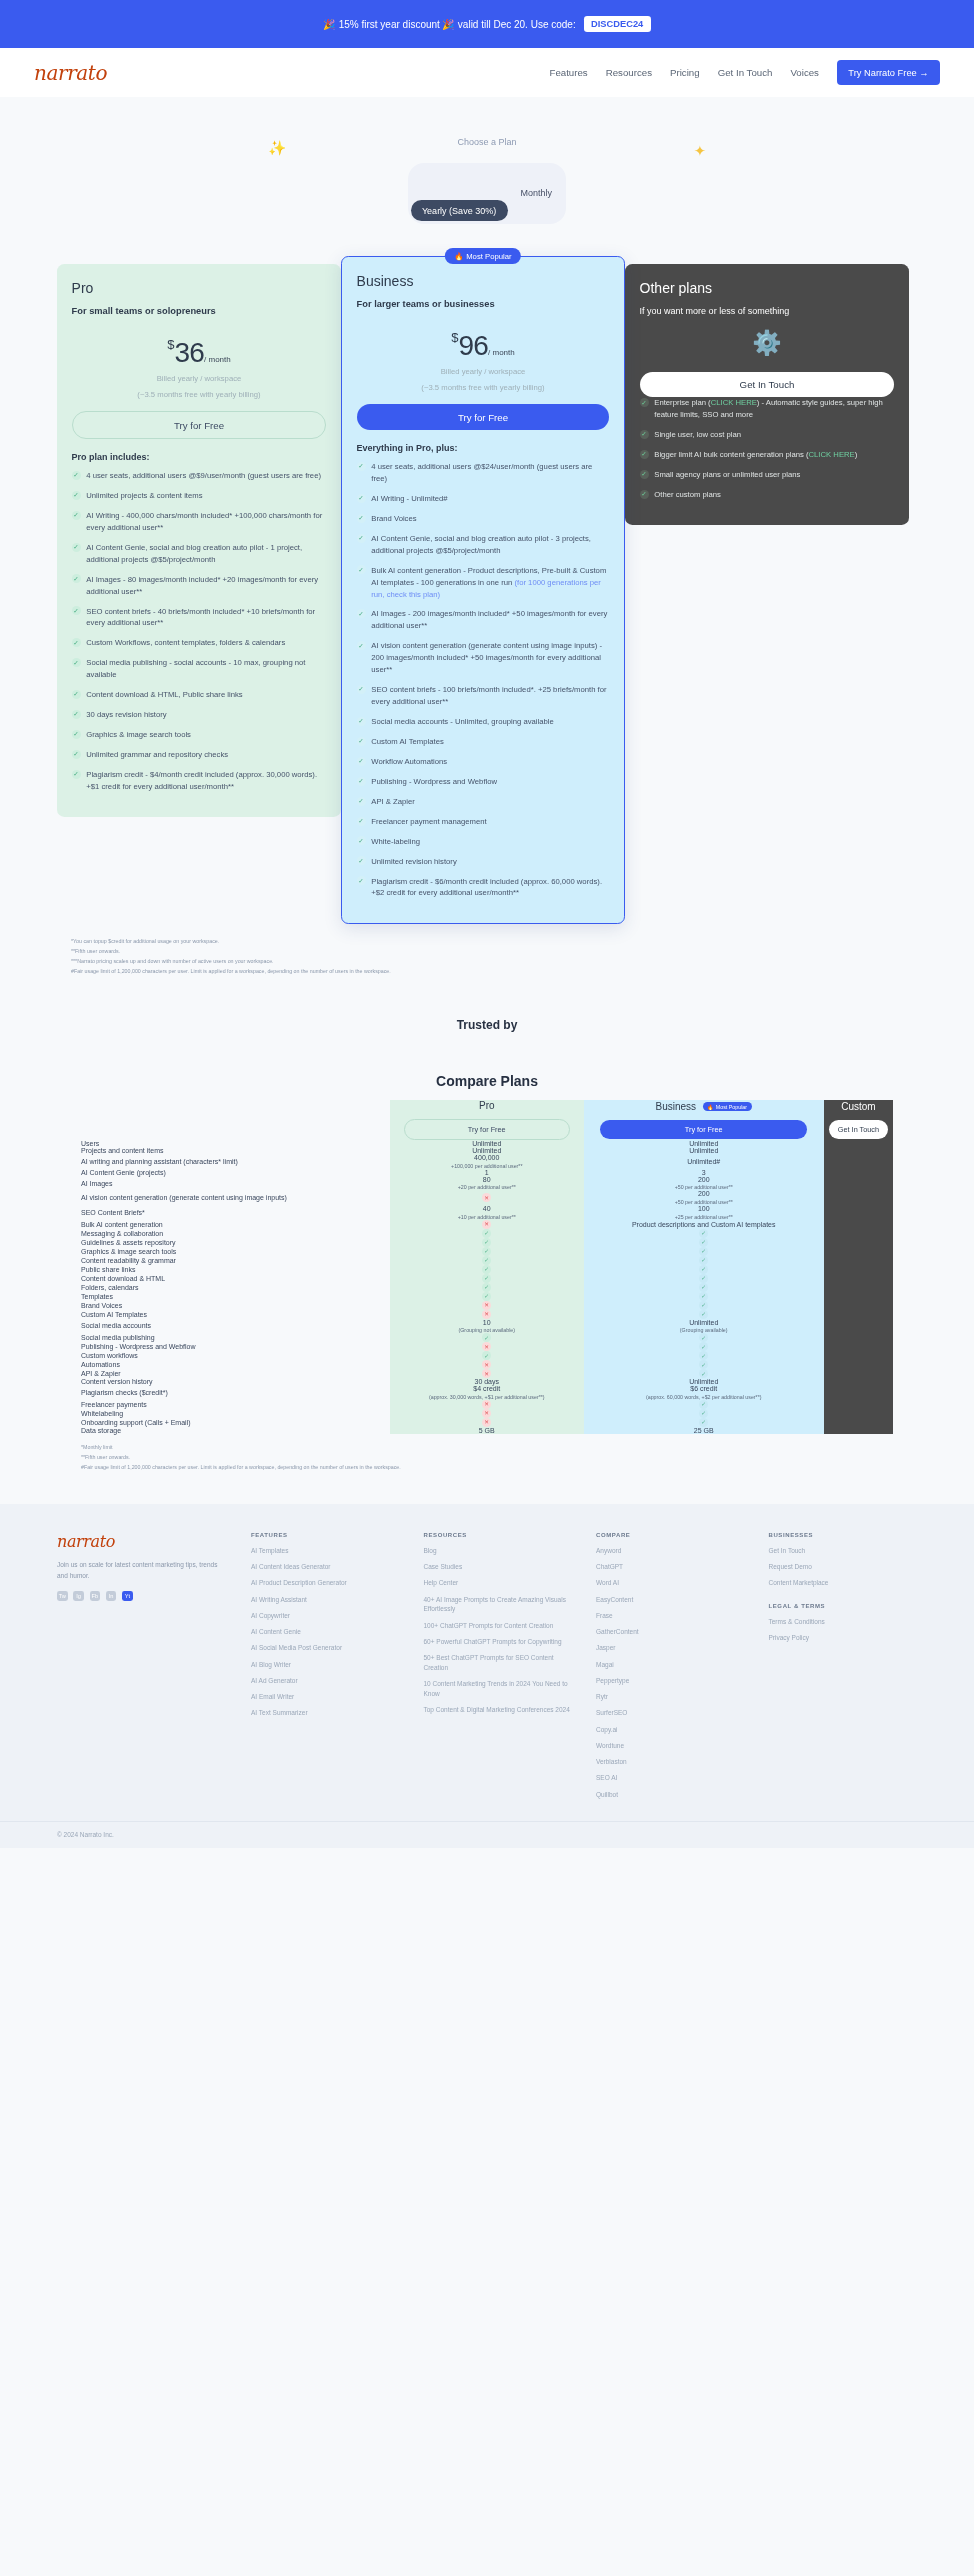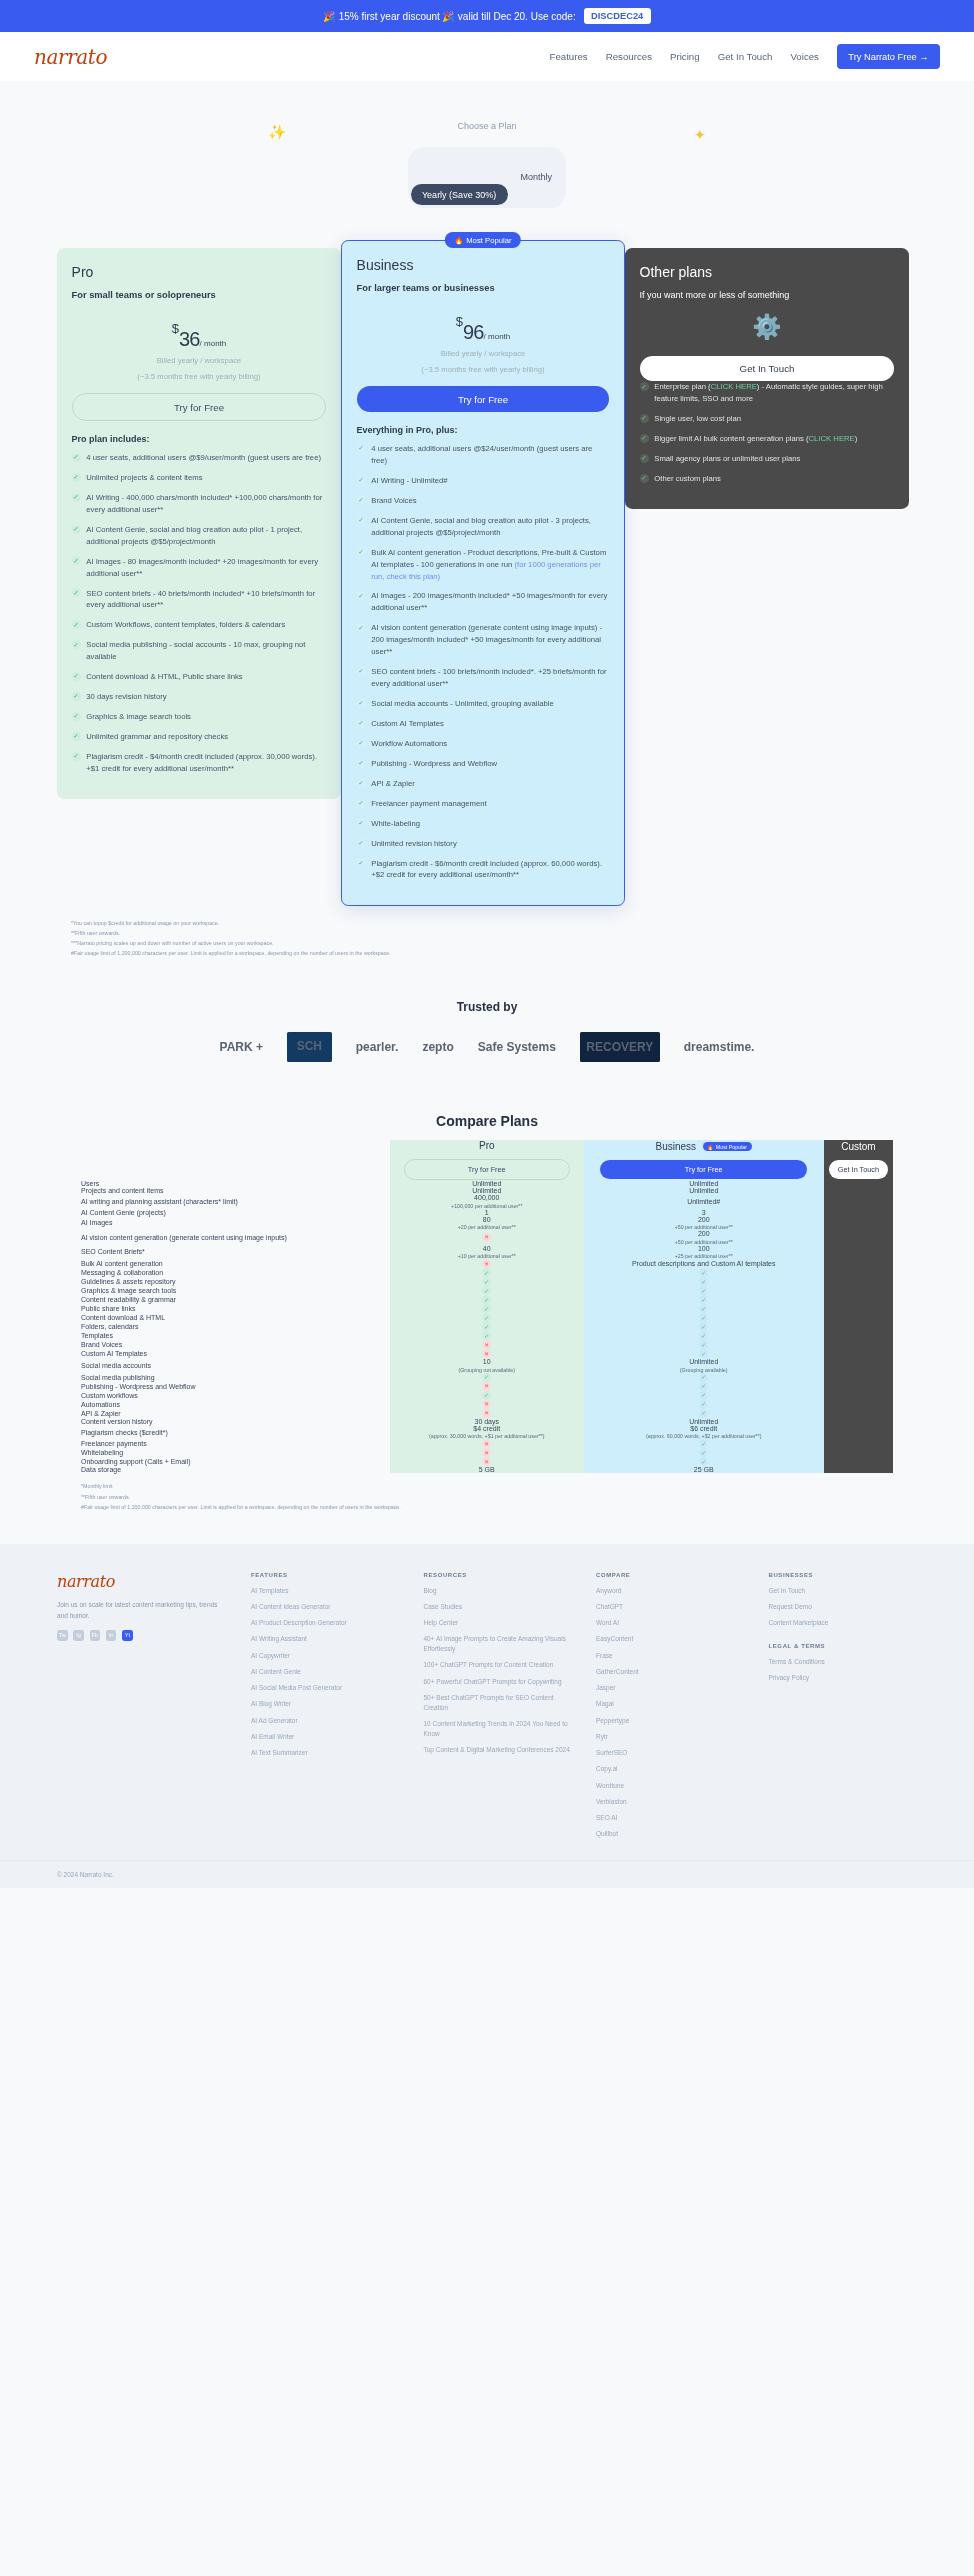--- a/index.html
+++ b/index.html
@@ -7,21 +7,21 @@
     width: 974px;
     font-family: "Liberation Sans", sans-serif;
     background: #f7f9fb;
     color: #2f3b4c;
     -webkit-font-smoothing: antialiased;
   }
   
   .promo {
     background: #3a5bef;
     color: #fff;
-    height: 32px;
+    height: 48px;
     display: flex;
     align-items: center;
     justify-content: center;
     font-size: 10px;
     gap: 4.9px;
   }
   .promo .code {
     background: #fff;
     color: #3a5bef;
     border-radius: 3.2px;
@@ -89,21 +89,21 @@
   .plans {
     display: flex;
     gap: 0;
     padding: 18px 57px 0;
     align-items: flex-start;
   }
   .card { border-radius: 7.3px; padding: 16px 14.6px; position: relative; }
   .card h2 { font-size: 14px; font-weight: 500; margin-bottom: 9.7px; }
   .card .desc { font-size: 9.3px; font-weight: 600; }
   .price { text-align: center; margin: 21px 0 3.2px; }
-  .price .amt { font-size: 20px; font-weight: 500; letter-spacing: -0.8px; }
+  .price .amt { font-size: 28px; font-weight: 500; letter-spacing: -0.8px; }
   .price .cur { font-size: 13px; vertical-align: 13px; }
   .price .per { font-size: 8px; color: #3c4758; }
   .price .note { font-size: 7.7px; color: #9fb0b8; margin-top: 4px; line-height: 1.6; }
   .btn {
     display: block; width: 100%; text-align: center;
     border-radius: 16px; padding: 7.3px 0; font-size: 9.7px;
     font-family: inherit; cursor: pointer; margin-top: 9.7px;
   }
   .btn.outline-green { background: transparent; border: 0.8px solid #b9ddcd; color: #3d4a63; }
   .btn.solid-blue { background: #3a5bef; border: none; color: #fff; }
@@ -402,29 +402,20 @@
 
 <div class="footnotes" id="footnotes">
     <div>*You can topup $credit for additional usage on your workspace.</div>
     <div>**Fifth user onwards.</div>
     <div>***Narrato pricing scales up and down with number of active users on your workspace.</div>
     <div>#Fair usage limit of 1,200,000 characters per user. Limit is applied for a workspace, depending on the number of users in the workspace.</div>
   </div>
 
 <div class="trusted">
   <h3>Trusted by</h3>
-  <div class="logos" id="logos">
-      <span>PARK +</span>
-      <span class="lg-box">SCH</span>
-      <span>pearler.</span>
-      <span>zepto</span>
-      <span>Safe Systems</span>
-      <span class="lg-dark">RECOVERY</span>
-      <span>dreamstime.</span>
-    </div>
 </div>
 
 <div class="compare-title">Compare Plans</div>
 <table class="cmp">
   <thead>
     <tr>
       <th style="width:309px"></th>
       <th class="colhead c-pro">
         <div class="nm">Pro</div>
         <button class="btn-sm btn outline-green" style="margin-top:0">Try for Free</button>

